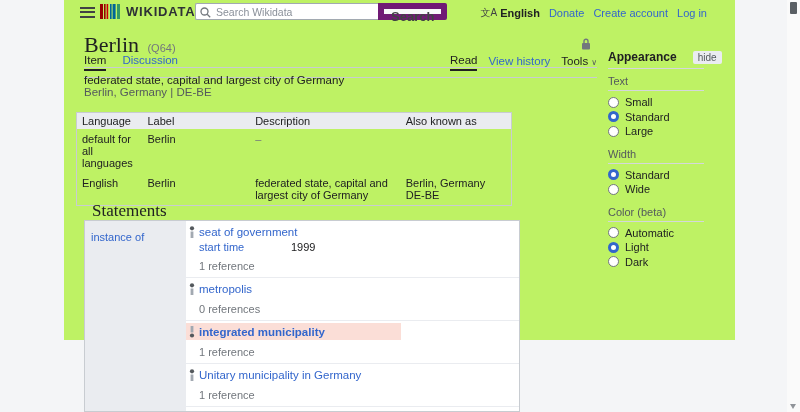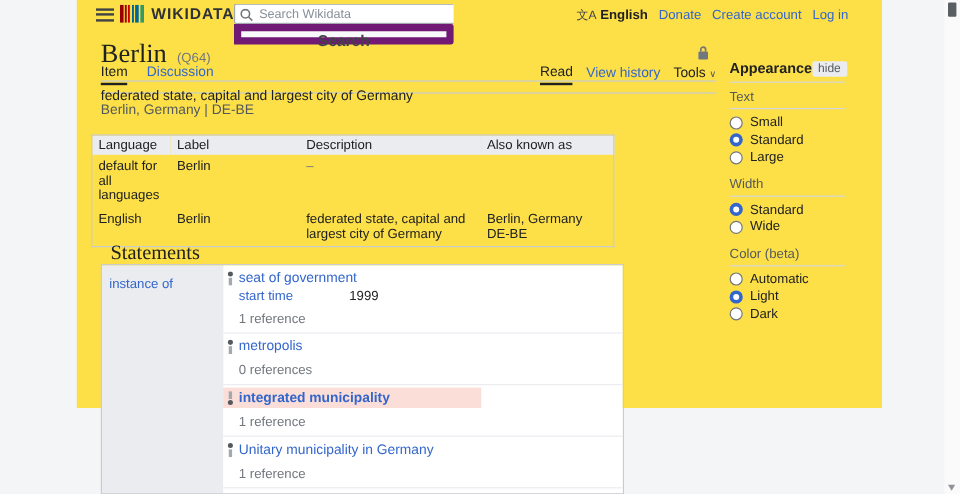--- a/index.html
+++ b/index.html
@@ -2,21 +2,21 @@
 <html><head>
 <meta charset="utf-8">
 <style>
   * { margin:0; padding:0; box-sizing:border-box; }
   html,body { width:800px; height:412px; overflow:hidden; }
   body { background:#f4f5f7; font-family:"Liberation Sans", sans-serif; color:#202122; position:relative; }
   a { text-decoration:none; cursor:pointer; }
   .link { color:#3366cc; }
 
   
-  .page-card { position:absolute; left:64px; top:0; width:671px; height:340px; background:#fde047; }
+  .page-card { position:absolute; left:64px; top:0; width:671px; height:340px; background:#bef264; }
 
   
   .site-header { position:absolute; top:0; left:0; width:100%; height:26px; }
   .hamburger { position:absolute; left:16px; top:7px; width:15px; height:11px; cursor:pointer; }
   .hamburger span { display:block; height:1.8px; background:#404244; margin-bottom:2.7px; }
   .logo-wrap { position:absolute; left:36px; top:4px; display:flex; align-items:center; gap:5px; }
   .logo-text { font-size:13px; font-weight:bold; letter-spacing:0.8px; color:#2e3136; }
   .search-wrap { position:absolute; left:131px; top:3px; display:flex; }
   .search-input { width:183px; height:17px; border:1px solid #a2a9b1; border-right:none; border-radius:2px 0 0 2px; font-size:10.5px; padding:0 4px 0 20px; color:#202122; background:#fff; }
   .search-input::placeholder { color:#8a9099; }
@@ -63,21 +63,21 @@
   .claim-value-row.highlighted { background:#fbded7; width:215px;font-weight:bold; }
   .rank { position:absolute; left:3px; top:2.5px; width:6px; height:12px; cursor:pointer; display:inline-flex; }
   .claim-link { font-size:11.5px; margin-left:13px; }
   .qual-row { position:relative; height:13px; margin-top:1px; font-size:11px; }
   .qual-prop { position:absolute; left:13px; }
   .qual-value { position:absolute; left:105px; color:#202122; }
   .refs { margin:6px 0 0 13px; font-size:11px; color:#72777d; height:13px; }
 
   
   .appearance { position:absolute; left:544px; top:50px; width:96px; font-size:11px; }
-  .app-head-row { display:flex; align-items:center; justify-content:space-between; border-bottom:1px solid #d4d7db; padding-bottom:4px; }
+  .app-head-row { display:flex; align-items:center; justify-content:space-between; border-bottom:1px solid #d4d7db; padding-bottom:4px;gap:16px; }
   .app-title { font-size:12px; font-weight:bold; color:#202122; }
   .hide-btn { font-size:10px; color:#54595d; background:#eaecf0; border:none; border-radius:2px; padding:1px 5px; cursor:pointer; font-family:"Liberation Sans",sans-serif; }
   .app-section-label { color:#54595d; padding:6px 0 3px 0; border-bottom:1px solid #d4d7db; font-size:11px; }
   .app-options { padding-top:5px; padding-bottom:2px; }
   .app-option { display:flex; align-items:center; gap:6px; height:12px; margin-bottom:2.5px; cursor:pointer; }
   .radio { width:11px; height:11px; border:1px solid #72777d; border-radius:50%; background:#fff; flex:none; }
   .radio.checked { border:3.5px solid #3366cc; }
   .radio-label { color:#202122; }
 
   
@@ -102,21 +102,21 @@
       <svg width="21" height="15" viewBox="0 0 21 15">
         <rect x="0" y="0" width="3" height="15" fill="#990000"></rect>
         <rect x="4" y="0" width="1.6" height="15" fill="#990000"></rect>
         <rect x="6.6" y="0" width="1.6" height="15" fill="#cc0000"></rect>
         <rect x="10" y="0" width="1.6" height="15" fill="#006699"></rect>
         <rect x="12.6" y="0" width="3" height="15" fill="#006699"></rect>
         <rect x="17" y="0" width="3" height="15" fill="#339966"></rect>
       </svg>
       <span class="logo-text">WIKIDATA</span>
     </div>
-    <div class="search-wrap" style="position:absolute;flex-direction:column;">
+    <div class="search-wrap" style="position:absolute;">
       <span class="search-icon-box">
         <svg width="11" height="11" viewBox="0 0 11 11">
           <circle cx="4.5" cy="4.5" r="3.5" fill="none" stroke="#72777d" stroke-width="1.3"></circle>
           <line x1="7.2" y1="7.2" x2="10.2" y2="10.2" stroke="#72777d" stroke-width="1.3"></line>
         </svg>
       </span>
       <input class="search-input" type="text" placeholder="Search Wikidata" style="">
       <button class="search-btn">Search</button>
     </div>
     <div class="header-right">

